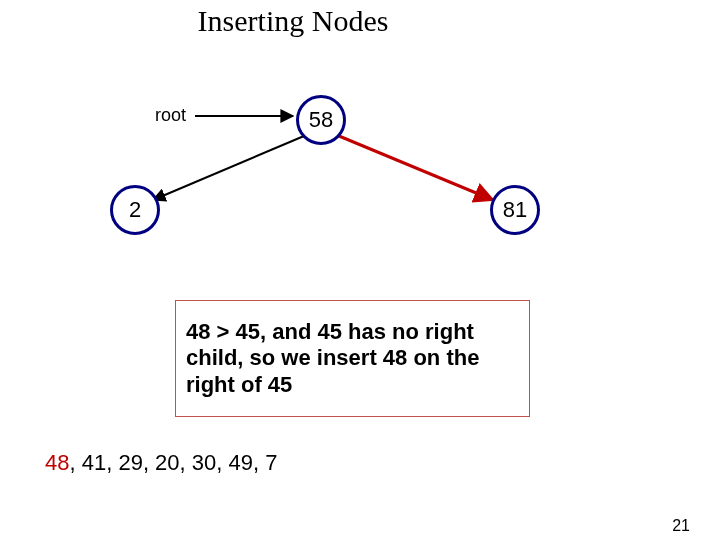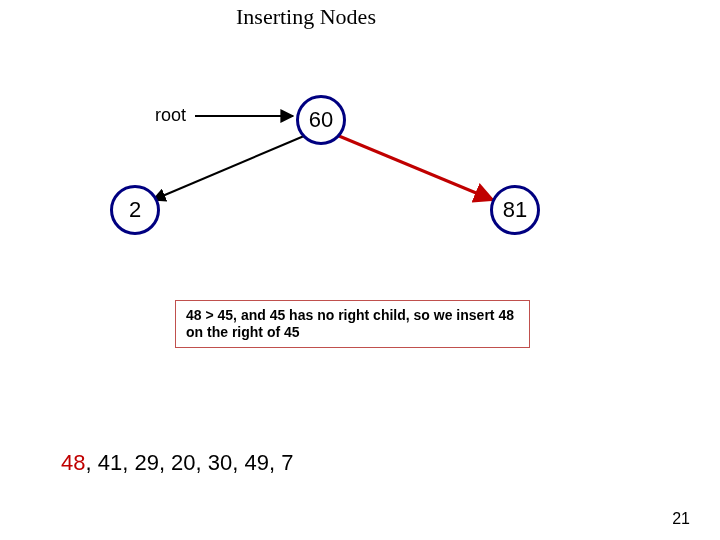--- a/index.html
+++ b/index.html
@@ -8,24 +8,24 @@
     width: 720px;
     height: 540px;
     background: #ffffff;
     font-family: "Times New Roman", Times, serif;
     color: #000;
     position: relative;
   }
   .title {
     position: absolute;
     top: 4px;
-    left: 16px;
+    left: 3px;
     width: 580px;
     text-align: center;
-    font-size: 22px;
+    font-size: 30px;
     line-height: 1.15;
   }
   .root-label {
     position: absolute;
     font-family: Arial, Helvetica, sans-serif;
     font-size: 18px;
   }
   .node {
     position: absolute;
     width: 50px;
@@ -36,32 +36,31 @@
     display: flex;
     align-items: center;
     justify-content: center;
     font-family: Arial, Helvetica, sans-serif;
     font-size: 22px;
     box-sizing: border-box;
   }
   .explain-box {
     position: absolute;
     border: 1px solid #c0504d;
-    padding: 6px 10px;
+    padding: 18px 10px;
     font-family: Arial, Helvetica, sans-serif;
-    font-size: 14px;
+    font-size: 22px;
     font-weight: bold;
     line-height: 1.2;
     box-sizing: border-box;
   }
   .seq {
     position: absolute;
     font-family: Arial, Helvetica, sans-serif;
     font-size: 22px;
-    margin-left: 16px;
   }
   .seq .hl { color: #c00000; }
   .page-num {
     position: absolute;
     font-family: Arial, Helvetica, sans-serif;
     font-size: 16px;
   }
   svg.edges {
     position: absolute;
     top: 0;
@@ -88,25 +87,25 @@
     </marker>
   </defs>
 
   <line x1="195" y1="116" x2="293" y2="116" stroke="#000" stroke-width="2" marker-end="url(#arrBlack)"></line>
 
   <line x1="304" y1="136" x2="153" y2="200" stroke="#000" stroke-width="2" marker-end="url(#arrBlack)"></line>
 
   <line x1="339" y1="136" x2="493" y2="200" stroke="#c00000" stroke-width="3" marker-end="url(#arrRed)"></line>
 </svg>
 
-<div class="node" style="left:296px; top:95px;">60</div>
+<div class="node" style="left:296px; top:95px;">58</div>
 
 <div class="node" style="left:110px; top:185px;">2</div>
 
 <div class="node" style="left:490px; top:185px;">81</div>
 
 <div class="explain-box" style="left:175px; top:300px; width:355px;">48 &gt; 45, and 45 has no right child, so we insert 48 on the right of 45</div>
 
 <div class="seq" style="left:45px; top:450px;">
   <span class="hl">48</span><span>, 41, 29, 20, 30, 49, 7</span>
 </div>
 
-<div class="page-num" style="right:30px; bottom:12px;margin-left:29px;">21</div>
+<div class="page-num" style="right:30px; bottom:5px;margin-left:29px;">21</div>
 
 </body></html>

